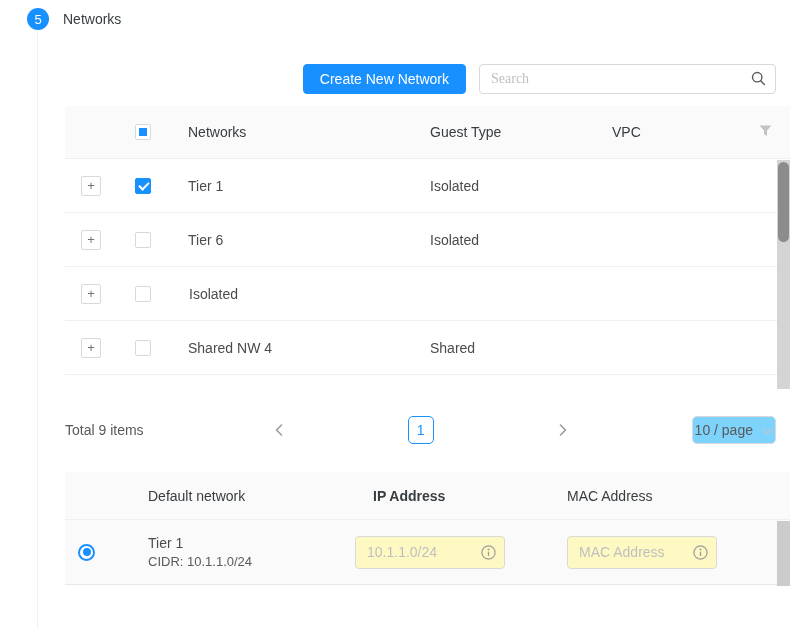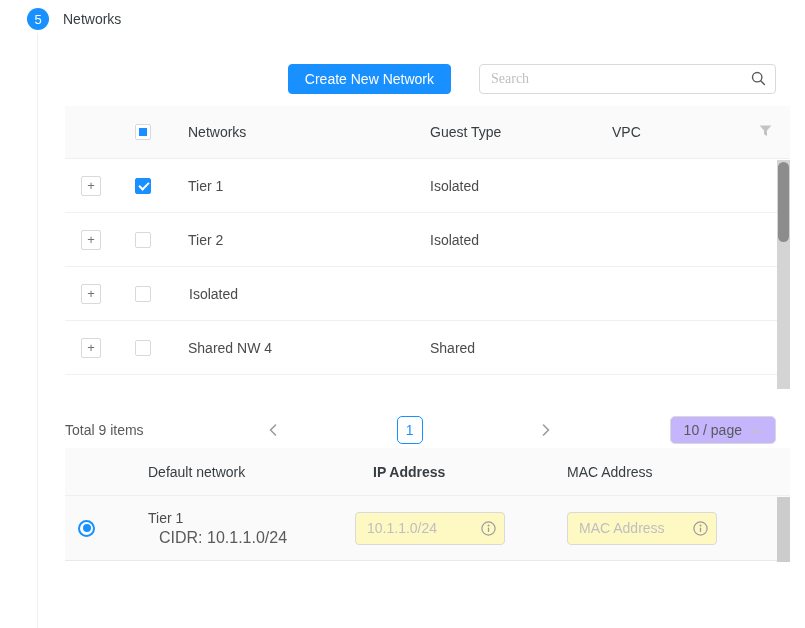--- a/index.html
+++ b/index.html
@@ -12,33 +12,33 @@
 
   
   .step-tail { position:absolute; left:37px; top:33px; bottom:0; width:1px; background:#f0f0f0; }
   .step-head { position:absolute; left:27px; top:8px; display:flex; align-items:center; gap:14px; }
   .step-circle { width:22px; height:22px; border-radius:50%; background:#1890ff; color:#fff;
     display:flex; align-items:center; justify-content:center; font-size:13px; }
   .step-title { color:#373d41; font-size:14px; }
 
   
   .toolbar { position:absolute; left:65px; top:64px; width:711px; height:30px;
-    display:flex; justify-content:flex-end; gap:28px; }
+    display:flex; justify-content:flex-end; gap:13px; }
   .btn-primary { height:30px; padding:0 16px; background:#1890ff; border:1px solid #1890ff;
     border-radius:4px; color:#fff; font-size:14px; font-family:inherit; cursor:pointer; }
   .search-box { position:relative; width:297px; height:30px; }
   .search-box input { width:100%; height:100%; border:1px solid #d9d9d9; border-radius:4px;
     padding:0 34px 0 11px; font-size:14px; font-family:Liberation Serif, serif; color:#4b4b4b; outline:none; }
   .search-box input::placeholder { color:#bfbfbf; }
   .search-icon { position:absolute; right:10px; top:7px; }
 
   
   .tbl { position:absolute; left:65px; width:725px; }
   .tbl1 { top:106px; }
-  .tbl2 { top:448px; }
+  .tbl2 { top:472px; }
   .thead { display:flex; align-items:center; background:#fafafa; border-bottom:1px solid #efefef;
     color:#373d41; }
   .tbl1 .thead { height:53px; }
   .tbl2 .thead { height:48px; }
   .trow { display:flex; align-items:center; background:#fff; border-bottom:1px solid #f0f0f0; }
   .tbl1 .trow { height:54px; }
   .tbl2 .trow { height:65px; background:#fafafa; border-bottom-color:#e8e8e8; }
 
   
   .c-expand { width:52px; display:flex; justify-content:center; }
@@ -64,21 +64,21 @@
   .checkbox.checked::after { content:""; position:absolute; left:4.5px; top:1.5px; width:4px; height:8px;
     border:solid #fff; border-width:0 2px 2px 0; transform:rotate(45deg); }
   .checkbox.indeterminate::after { content:""; position:absolute; left:3px; top:3px; width:8px; height:8px;
     background:#1890ff; }
   .radio { position:relative; width:17px; height:17px; border:2px solid #1890ff; border-radius:50%;
     background:#fff; cursor:pointer; }
   .radio.selected::after { content:""; position:absolute; left:2.5px; top:2.5px; width:8px; height:8px;
     border-radius:50%; background:#1890ff; }
 
   .net-name { color:#4b4b4b; }
-  .cell-sub { font-size:16px; color:#5a5a5a; margin-top:3px;margin-left:11px; }
+  .cell-sub { font-size:13px; color:#5a5a5a; margin-top:3px; }
   .input-wrap { position:relative; width:150px; height:33px; }
   .input-wrap input { width:100%; height:100%; border:1px solid #d9d9d9; border-radius:4px;
     background:#fef9c3; padding:0 30px 0 11px; font-size:14px; font-family:inherit; color:#4b4b4b; outline:none; }
   .input-wrap input::placeholder { color:#bfbfbf; }
   .info-icon { position:absolute; right:9px; top:9px; }
 
   
   .sbar { position:absolute; right:0; width:13px; background:#d4d4d4; }
   .sbar1 { top:54px; height:229px; }
   .sbar1 .sthumb { position:absolute; left:1px; top:2px; width:11px; height:80px; background:#8c8c8c;
@@ -86,21 +86,21 @@
   .sbar2 { top:49px; height:65px; background:#cccccc; }
 
   
   .pagination { position:absolute; left:65px; top:415px; width:711px; height:30px;
     display:flex; justify-content:space-between; align-items:center; gap:0; color:#595959; }
   .pg-total { margin-right:6px; }
   .pg-arrow { width:18px; height:28px; display:flex; align-items:center; justify-content:center;
     cursor:pointer; }
   .pg-item { min-width:26px; height:28px; border:1px solid #1890ff; border-radius:5px; color:#1890ff;
     display:flex; align-items:center; justify-content:center; cursor:pointer; background:#fff; }
-  .pg-size { height:28px; border:1px solid #d9d9d9; border-radius:5px; background:#c4b5fd; padding:0 13px;
+  .pg-size { height:28px; border:1px solid #d9d9d9; border-radius:5px; background:#7dd3fc; padding:0 2px;
     display:flex; align-items:center; gap:9px; cursor:pointer; color:#595959; }
 </style>
 </head>
 <body>
 
 <div class="page">
 
   <div class="step-tail"></div>
 
   <div class="step-head">
@@ -152,21 +152,21 @@
       <div class="c-filter"></div>
     </div>
 
     <div class="trow">
       <div class="c-expand">
           <button class="expand-btn">+</button>
         </div>
       <div class="c-check">
           <span class="checkbox"></span>
         </div>
-      <div class="c-name net-name">Tier 2</div>
+      <div class="c-name net-name">Tier 6</div>
       <div class="c-guest">Isolated</div>
       <div class="c-vpc"></div>
       <div class="c-filter"></div>
     </div>
 
     <div class="trow">
       <div class="c-expand">
           <button class="expand-btn">+</button>
         </div>
       <div class="c-check">

